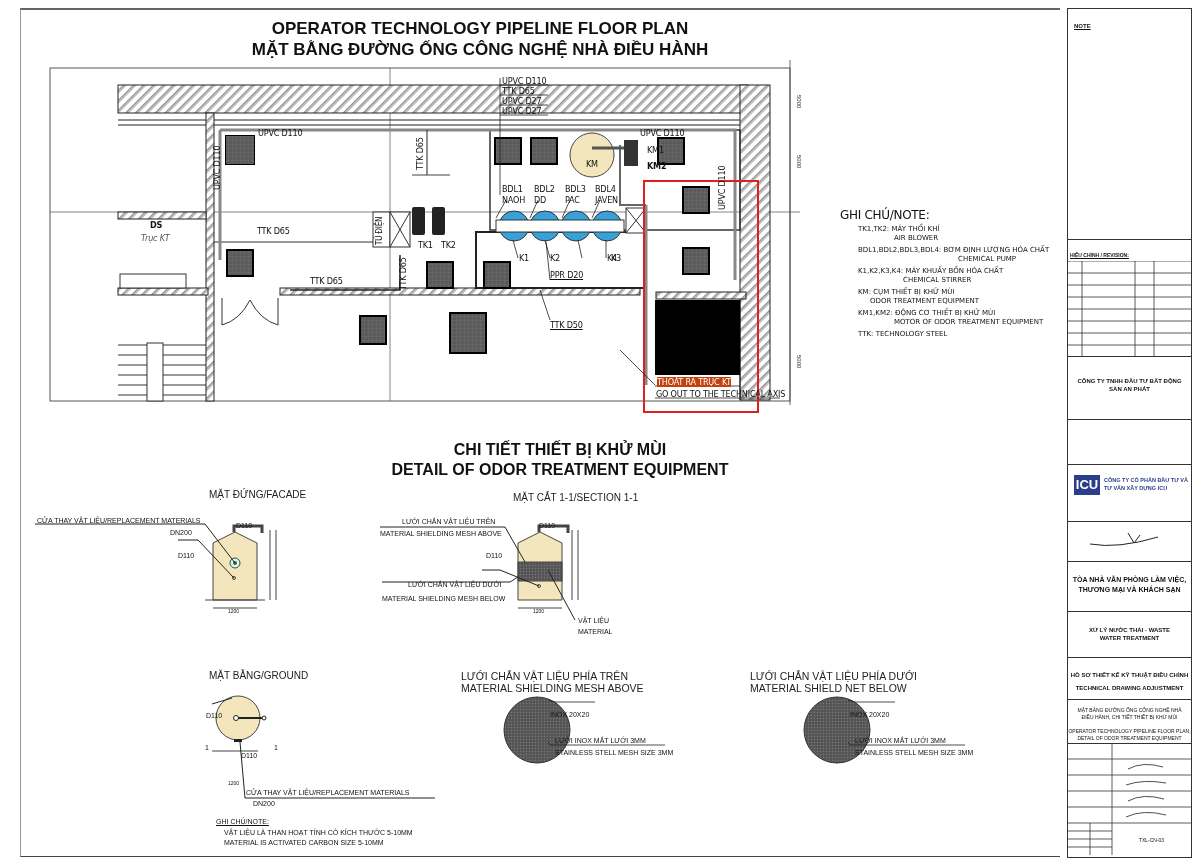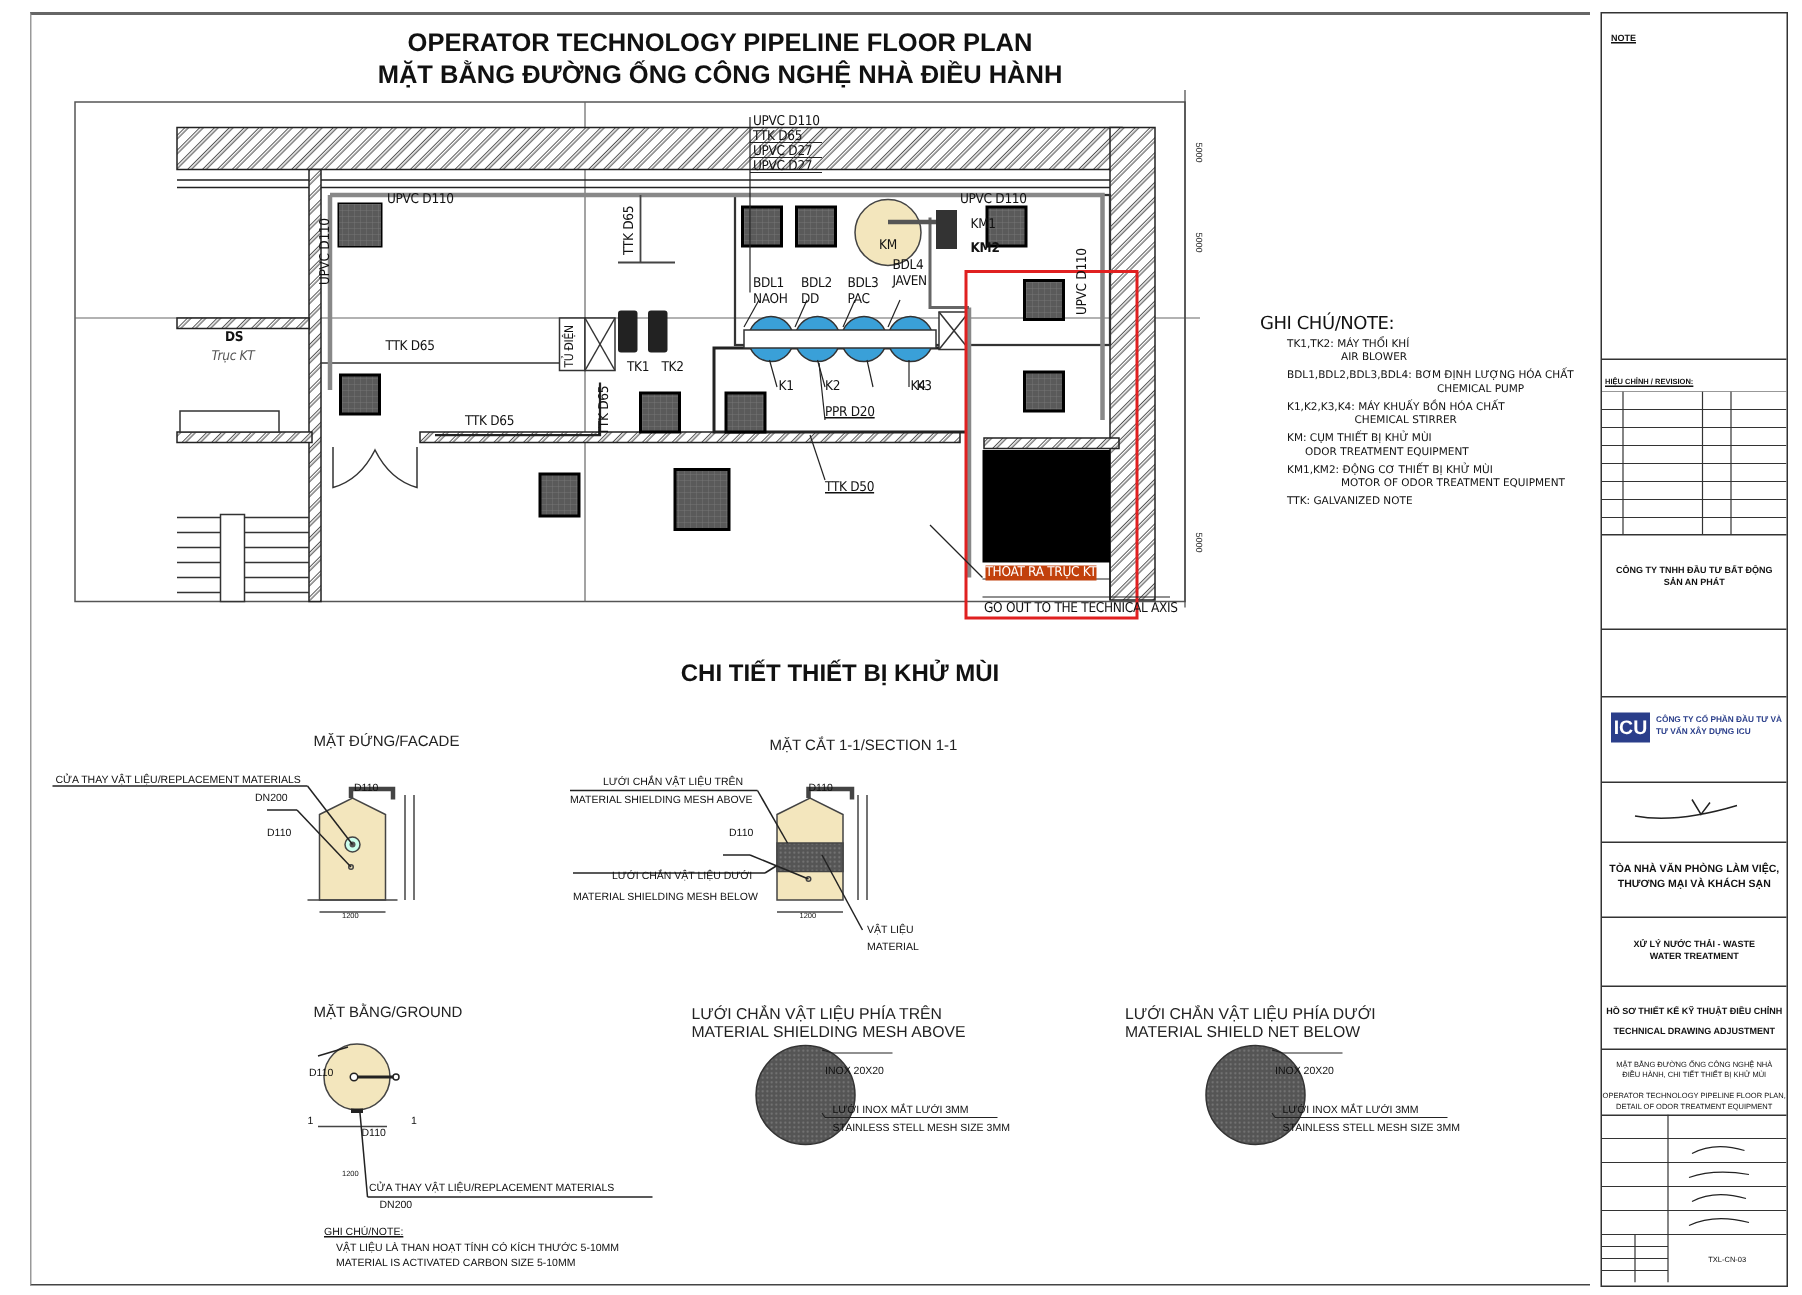--- a/index.html
+++ b/index.html
@@ -192,47 +192,48 @@
     <div>NAOH</div>
   </span>
 <span class="cad" style="left:534px;top:184px;line-height:11px;">
     <div>BDL2</div>
     <div>DD</div>
   </span>
 <span class="cad" style="left:565px;top:184px;line-height:11px;">
     <div>BDL3</div>
     <div>PAC</div>
   </span>
-<span class="cad" style="left:595px;top:172px;line-height:11px;">
+<span class="cad" style="left:595px;top:184px;line-height:11px;">
     <div>BDL4</div>
     <div>JAVEN</div>
   </span>
 
 <span class="cad" style="left:519px;top:253px;">K1</span>
 <span class="cad" style="left:550px;top:253px;">K2</span>
 <span class="cad" style="left:581px;top:253px;margin-left:30px;">K3</span>
 <span class="cad" style="left:607px;top:253px;">K4</span>
 
 <span class="cad" style="left:657px;top:377px;color:#fff;background:#c2410c;">THOÁT RA TRỤC KT</span>
-<span class="cad" style="left:656px;top:389px;margin-top:12px;">GO OUT TO THE TECHNICAL AXIS</span>
+<span class="cad" style="left:656px;top:389px;">GO OUT TO THE TECHNICAL AXIS</span>
 
 <div class="note-block">
   <div class="note-head">GHI CHÚ/NOTE:</div>
   <div style="padding-left:18px;">
     <div class="note-item"><span>TK1,TK2:</span> <span>MÁY THỔI KHÍ</span><div style="padding-left:36px">AIR BLOWER</div></div>
     <div class="note-item"><span>BDL1,BDL2,BDL3,BDL4:</span> <span>BƠM ĐỊNH LƯỢNG HÓA CHẤT</span><div style="padding-left:100px">CHEMICAL PUMP</div></div>
     <div class="note-item"><span>K1,K2,K3,K4:</span> <span>MÁY KHUẤY BỒN HÓA CHẤT</span><div style="padding-left:45px">CHEMICAL STIRRER</div></div>
     <div class="note-item"><span>KM:</span> <span>CỤM THIẾT BỊ KHỬ MÙI</span><div style="padding-left:12px">ODOR TREATMENT EQUIPMENT</div></div>
     <div class="note-item"><span>KM1,KM2:</span> <span>ĐỘNG CƠ THIẾT BỊ KHỬ MÙI</span><div style="padding-left:36px">MOTOR OF ODOR TREATMENT EQUIPMENT</div></div>
-    <div class="note-item"><span>TTK:</span> <span>GALVANIZED NOTE</span></div>
+    <div class="note-item"><span>TTK:</span> <span>TECHNOLOGY STEEL</span></div>
   </div>
 </div>
 
 <div class="title t2">
   <div>CHI TIẾT THIẾT BỊ KHỬ MÙI</div>
+  <div>DETAIL OF ODOR TREATMENT EQUIPMENT</div>
 </div>
 
 <svg class="abs" style="left:0;top:480px" width="1060" height="380">
   <defs>
     <pattern id="mesh2" width="3" height="3" patternUnits="userSpaceOnUse">
       <rect width="3" height="3" fill="#555"></rect>
       <circle cx="1.5" cy="1.5" r="0.7" fill="#7a7a7a"></circle>
     </pattern>
   </defs>
 

